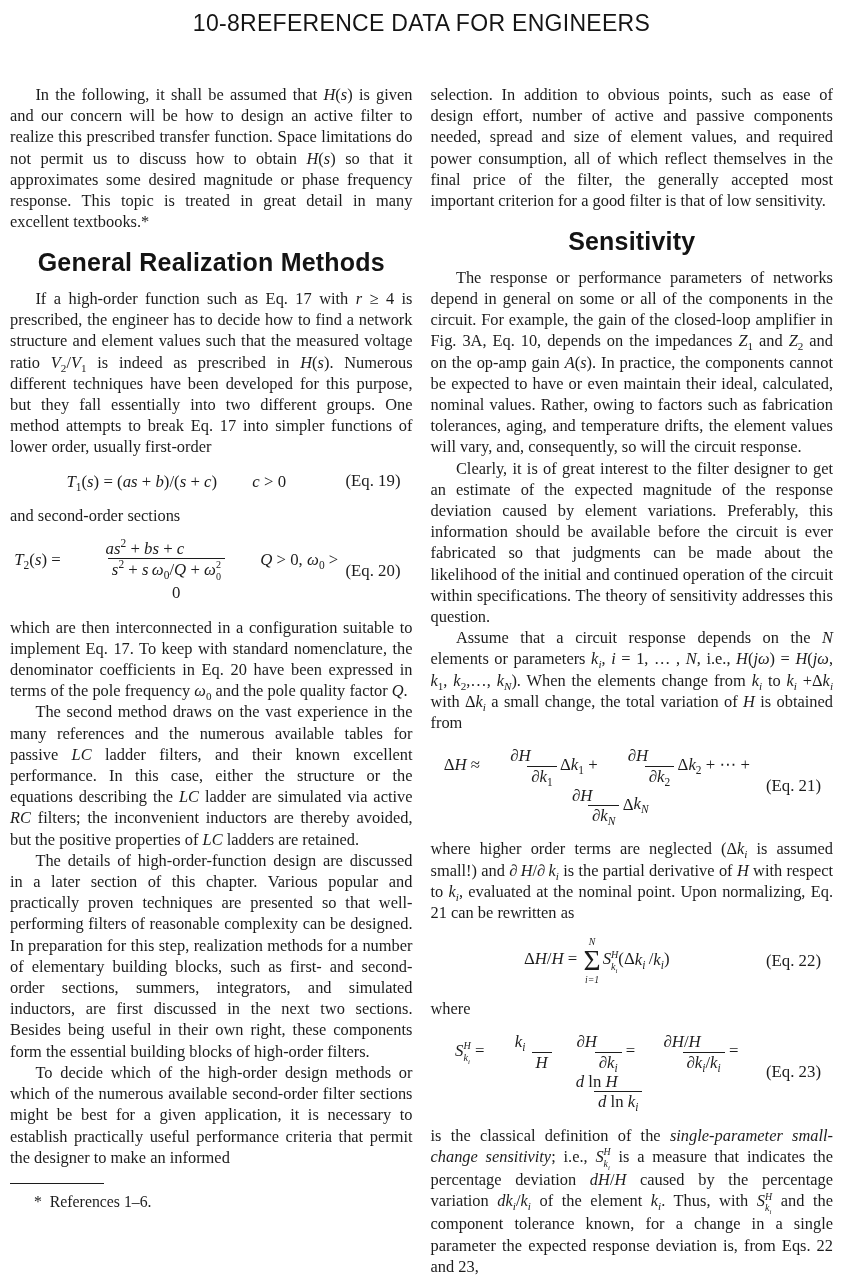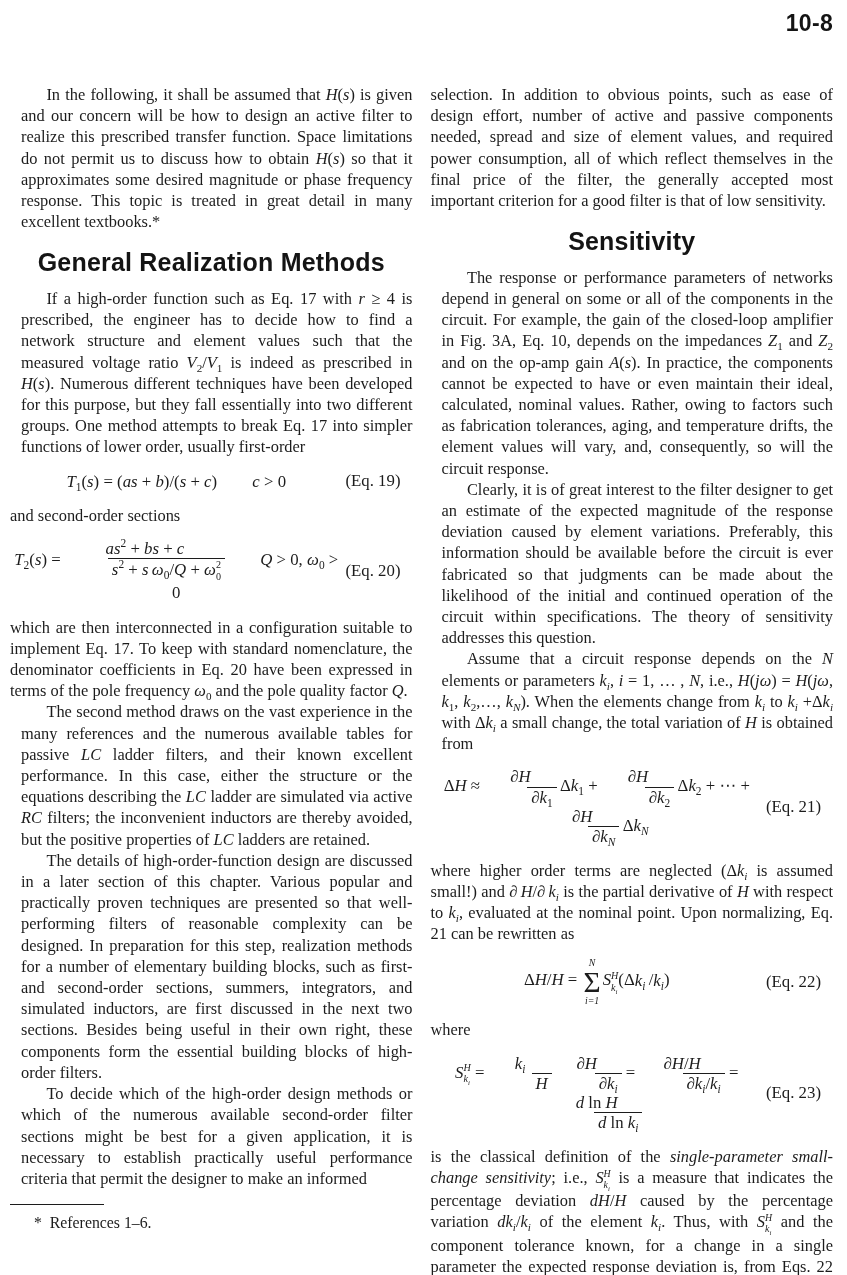--- a/index.html
+++ b/index.html
@@ -5,28 +5,28 @@
   html,body { margin:0; padding:0; }
   body {
     width:847px; height:1275px;
     background:#ffffff;
     color:#1c1c1c;
     font-family:"Liberation Serif", serif;
     overflow:hidden;
   }
   .page { box-sizing:border-box; width:847px; height:1275px; padding:10px 14px 0 10px; }
   .header {
-    display:flex; justify-content:flex-end; align-items:baseline;
-    font-family:"Liberation Sans", sans-serif; font-weight:bold;
+    display:flex; justify-content:center; align-items:baseline;
+    font-family:"Liberation Sans", sans-serif; font-weight:normal;
     font-size:23px; letter-spacing:0.3px; color:#141414;
   }
   .columns { display:flex; gap:18px; margin-top:47px; }
   .col { flex:1; min-width:0; text-align:justify; font-size:16.4px; line-height:21.2px; }
   p { margin:0; }
-  p.indent { text-indent:1.55em;margin-left:11px; }
+  p.indent { text-indent:1.55em; }
   h2 {
     font-family:"Liberation Sans", sans-serif; font-weight:bold;
     font-size:25px; line-height:1.1; letter-spacing:0.2px;
     margin:17px 0 11px 0; color:#141414; text-align:center;
   }
   sub, sup { font-size:68%; line-height:0; }
   .eq { position:relative; text-align:center; margin:13px 0; font-size:16.8px; }
   .eq .math { display:inline-block; padding-right:70px; }
   .eq .label { position:absolute; right:12px; top:50%; transform:translateY(-50%); white-space:nowrap; }
   .gap { display:inline-block; width:2.1em; }
@@ -41,20 +41,21 @@
   .fn-rule { border:0; border-top:1.6px solid #1c1c1c; width:94px; margin:15px 0 7px 0; }
   .footnote { font-size:15.8px; text-align:left; text-indent:24px; }
 </style>
 </head>
 <body>
 
 <div class="page">
 
   <div class="header">
     <span>10-8</span>
+    <span>REFERENCE DATA FOR ENGINEERS</span>
   </div>
 
   <div class="columns">
 
     <div class="col">
       <p class="indent">In the following, it shall be assumed that <i>H</i>(<i>s</i>) is given and our concern will be how to design an active filter to realize this prescribed transfer function. Space limitations do not permit us to discuss how to obtain <i>H</i>(<i>s</i>) so that it approximates some desired magnitude or phase frequency response. This topic is treated in great detail in many excellent textbooks.*</p>
 
       <h2>General Realization Methods</h2>
 
       <p class="indent">If a high-order function such as Eq. 17 with <i>r</i> ≥ 4 is prescribed, the engineer has to decide how to find a network structure and element values such that the measured voltage ratio <i>V</i><sub>2</sub>/<i>V</i><sub>1</sub> is indeed as prescribed in <i>H</i>(<i>s</i>). Numerous different techniques have been developed for this purpose, but they fall essentially into two different groups. One method attempts to break Eq. 17 into simpler functions of lower order, usually first-order</p>

